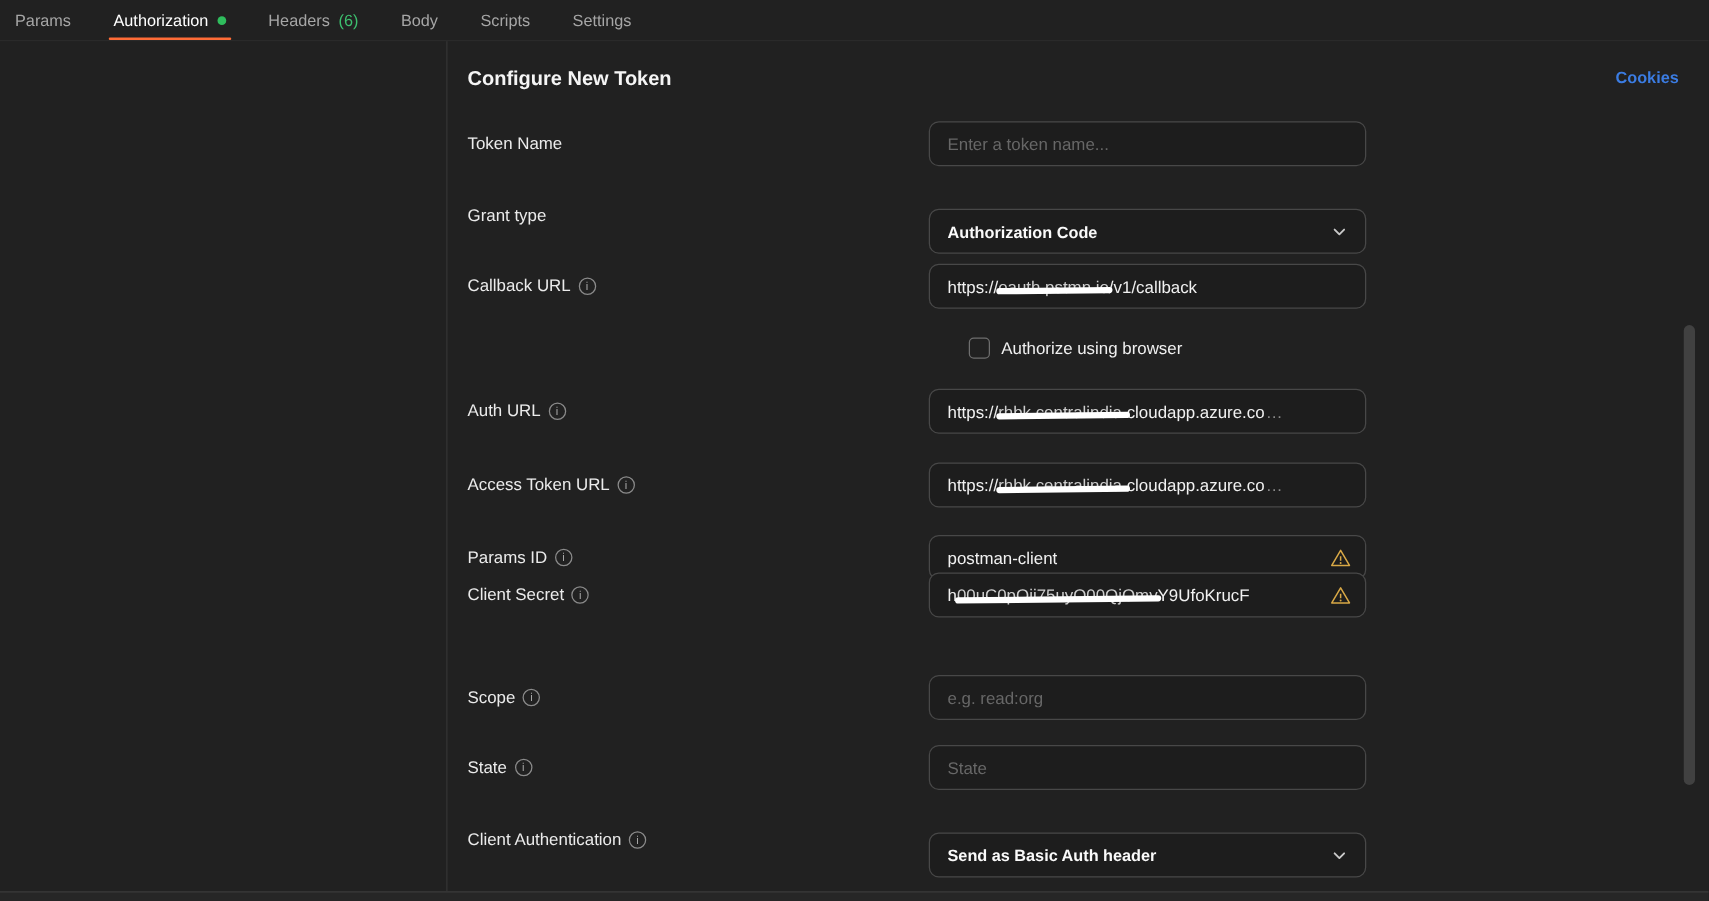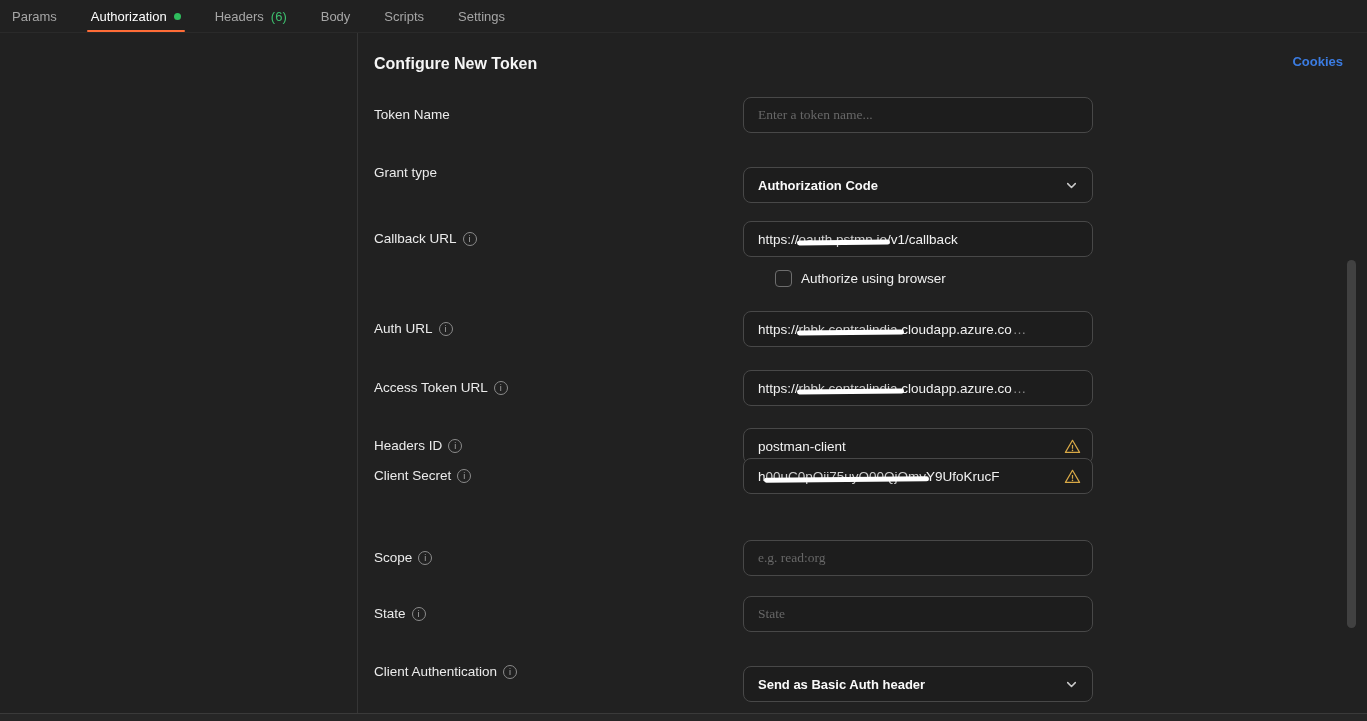--- a/index.html
+++ b/index.html
@@ -64,21 +64,20 @@
   }
   .field {
     position:absolute; right:0; top:0; width:350px; height:36px;
     background:#1d1d1d; border:1px solid #484848; border-radius:8px;
     display:flex; align-items:center;
     padding:0 14px; font-size:13.5px; color:#f1f1f1;
     overflow:hidden; white-space:nowrap;
   }
   input.field {
     outline:none;
-    font-family:Liberation Serif, serif;
   }
   input.field::placeholder { color:#676767; opacity:1; }
   .field.select { justify-content:space-between; cursor:pointer;margin-top:12px; }
   .field.select .sel-val { font-weight:bold; font-size:13px; color:#fafafa; }
   .field .val-text { overflow:hidden; }
   .redacted { position:relative; color:#cfcfcf; display:inline-block; }
   .redacted::after {
     content:""; position:absolute; left:-2px; right:-2px; top:8px; height:5px;
     background:#ffffff; border-radius:3px; transform:rotate(-0.6deg);
   }
@@ -143,21 +142,21 @@
   <div class="field select">
     <span class="sel-val">Authorization Code</span>
     <span class="chev">
       <svg width="13" height="13" viewBox="0 0 12 12">
           <path d="M2.5 4.3 L6 7.8 L9.5 4.3" fill="none" stroke="#c9c9c9" stroke-width="1.4" stroke-linecap="round" stroke-linejoin="round"></path>
         </svg>
     </span>
   </div>
 </div>
 
-<div class="row" style="top:221px">
+<div class="row" style="top:211px">
   <span class="label">
     <span>Callback URL</span>
     <span class="info-icon">i</span>
   </span>
   <div class="field">
     <span class="val-text"><span>https://</span><span class="redacted">oauth.pstmn.io</span><span>/v1/callback</span></span>
   </div>
 </div>
 
 <div class="check-row">
@@ -180,21 +179,21 @@
     <span>Access Token URL</span>
     <span class="info-icon">i</span>
   </span>
   <div class="field">
     <span class="val-text"><span>https://</span><span class="redacted">rhbk.centralindia.</span><span>cloudapp.azure.co</span><span class="ellipsis">…</span></span>
   </div>
 </div>
 
 <div class="row" style="top:428px">
   <span class="label">
-    <span>Headers ID</span>
+    <span>Params ID</span>
     <span class="info-icon">i</span>
   </span>
   <div class="field" style="padding-right:36px">
     <span class="val-text">postman-client</span>
     <span class="warn-wrap">
       <svg width="17" height="17" viewBox="0 0 24 24">
           <path d="M12 3.2 L22 20.3 H2 Z" fill="none" stroke="#d8a846" stroke-width="1.7" stroke-linejoin="round"></path>
           <line x1="12" y1="10" x2="12" y2="15" stroke="#d8a846" stroke-width="1.7"></line>
           <circle cx="12" cy="17.5" r="1.1" fill="#d8a846"></circle>
         </svg>

